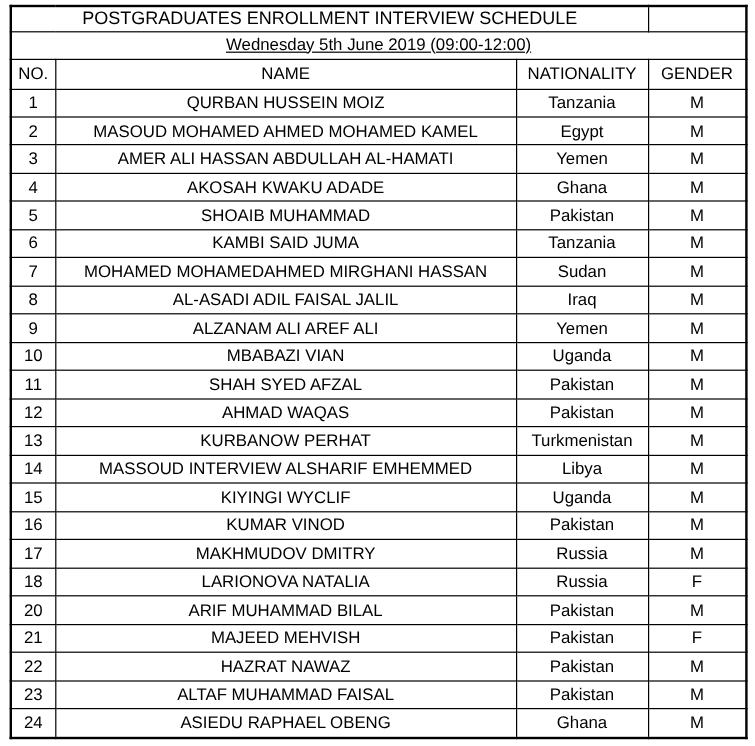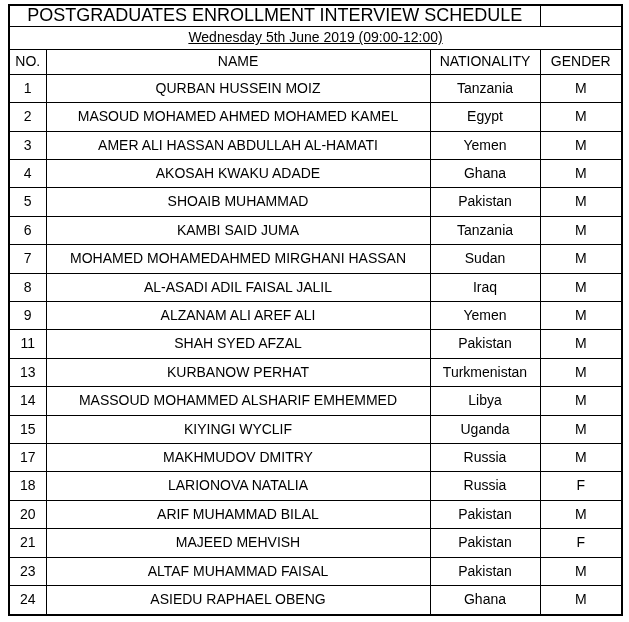--- a/index.html
+++ b/index.html
@@ -34,21 +34,21 @@
   td {
     text-align: center;
     vertical-align: middle;
     padding: 0 2px;
     overflow: hidden;
     white-space: nowrap;
     font-size: 14px;
     line-height: 1.1;
   }
   tr.title-row { height: 21px; }
-  tr.title-row td { font-size: 18px; }
+  tr.title-row td { font-size: 15px; }
   tr.date-row { height: 23px; }
   tr.date-row td { font-size: 14px; text-decoration: underline; }
   tr.header-row { height: 25px; }
   tr.header-row td { font-size: 14px; }
   col.c-no { width: 37px; }
   col.c-name { width: 384px; }
   col.c-nat { width: 110px; }
   col.c-gen { width: 82px; }
 </style>
 </head>
@@ -133,50 +133,68 @@
     <td>M</td>
   </tr>
 
   <tr class="data-row">
     <td>9</td>
     <td>ALZANAM ALI AREF ALI</td>
     <td>Yemen</td>
     <td>M</td>
   </tr>
 
+  <tr class="data-row">
+    <td>10</td>
+    <td>MBABAZI VIAN</td>
+    <td>Uganda</td>
+    <td>M</td>
+  </tr>
 
   <tr class="data-row">
     <td>11</td>
     <td>SHAH SYED AFZAL</td>
     <td>Pakistan</td>
     <td>M</td>
   </tr>
 
+  <tr class="data-row">
+    <td>12</td>
+    <td>AHMAD WAQAS</td>
+    <td>Pakistan</td>
+    <td>M</td>
+  </tr>
 
   <tr class="data-row">
     <td>13</td>
     <td>KURBANOW PERHAT</td>
     <td>Turkmenistan</td>
     <td>M</td>
   </tr>
 
   <tr class="data-row">
     <td>14</td>
-    <td>MASSOUD MOHAMMED ALSHARIF EMHEMMED</td>
+    <td>MASSOUD INTERVIEW ALSHARIF EMHEMMED</td>
     <td>Libya</td>
     <td>M</td>
   </tr>
 
   <tr class="data-row">
     <td>15</td>
     <td>KIYINGI WYCLIF</td>
     <td>Uganda</td>
     <td>M</td>
   </tr>
 
+  <tr class="data-row">
+    <td>16</td>
+    <td>KUMAR VINOD</td>
+    <td>Pakistan</td>
+    <td>M</td>
+  </tr>
 
   <tr class="data-row">
     <td>17</td>
     <td>MAKHMUDOV DMITRY</td>
     <td>Russia</td>
     <td>M</td>
   </tr>
 
   <tr class="data-row">
     <td>18</td>
@@ -193,20 +211,26 @@
     <td>M</td>
   </tr>
 
   <tr class="data-row">
     <td>21</td>
     <td>MAJEED MEHVISH</td>
     <td>Pakistan</td>
     <td>F</td>
   </tr>
 
+  <tr class="data-row">
+    <td>22</td>
+    <td>HAZRAT NAWAZ</td>
+    <td>Pakistan</td>
+    <td>M</td>
+  </tr>
 
   <tr class="data-row">
     <td>23</td>
     <td>ALTAF MUHAMMAD FAISAL</td>
     <td>Pakistan</td>
     <td>M</td>
   </tr>
 
   <tr class="data-row">
     <td>24</td>

